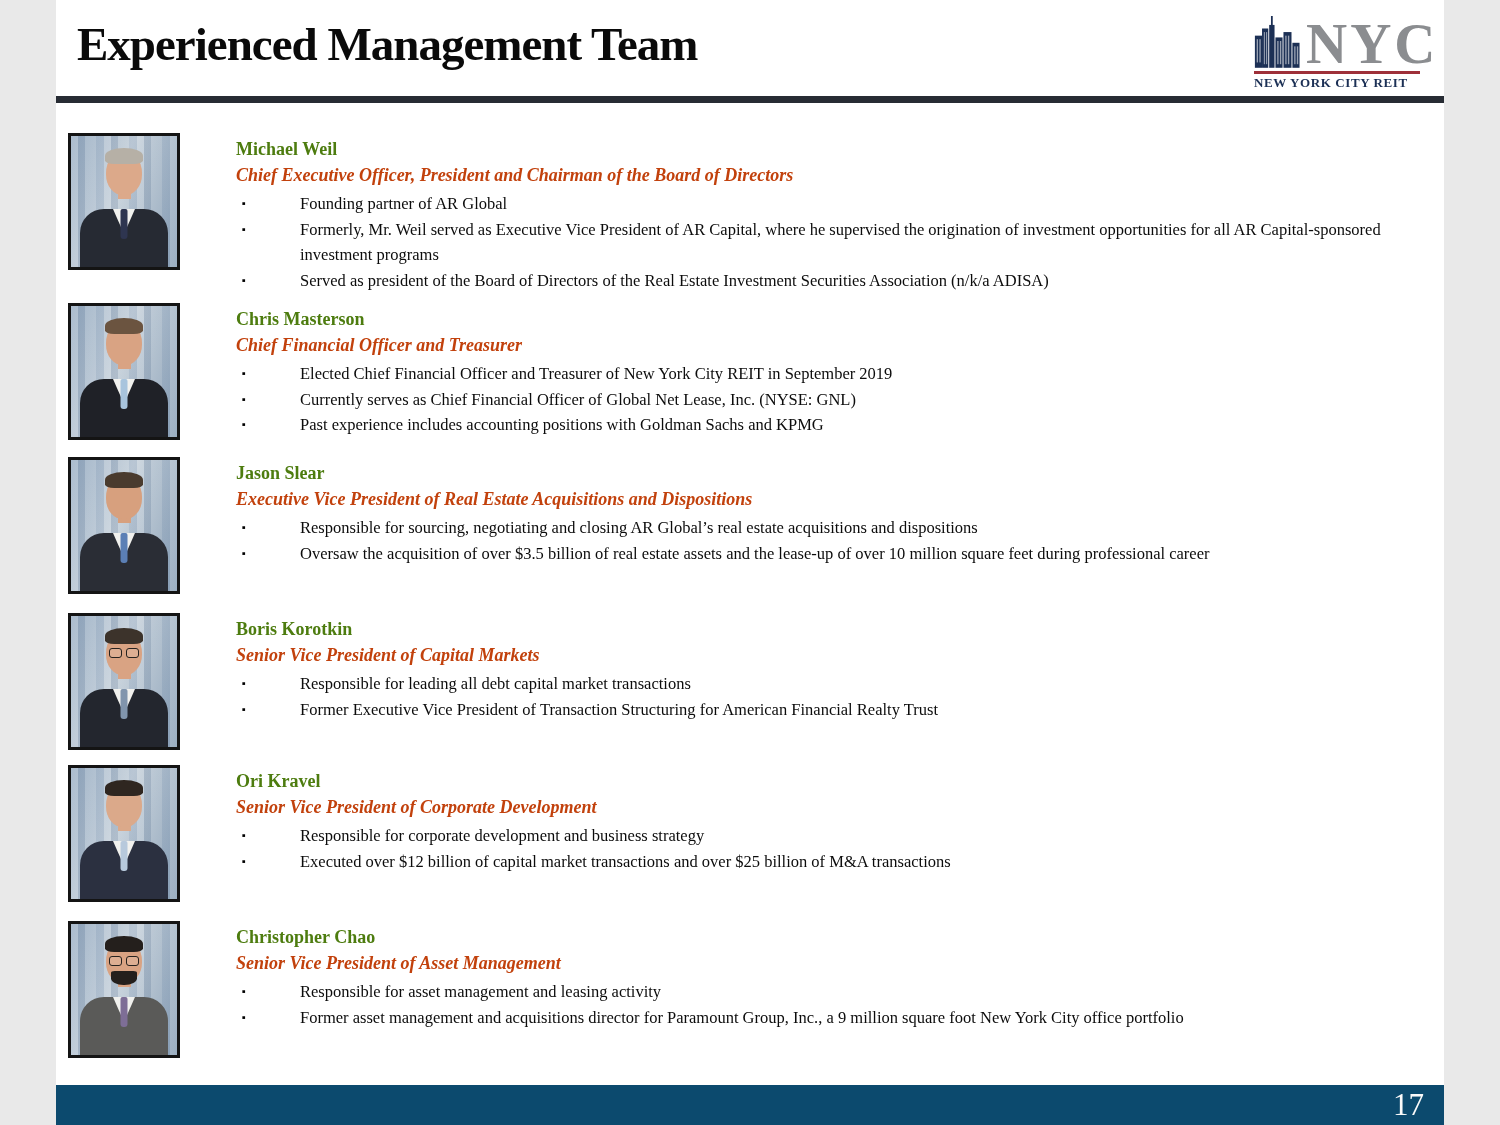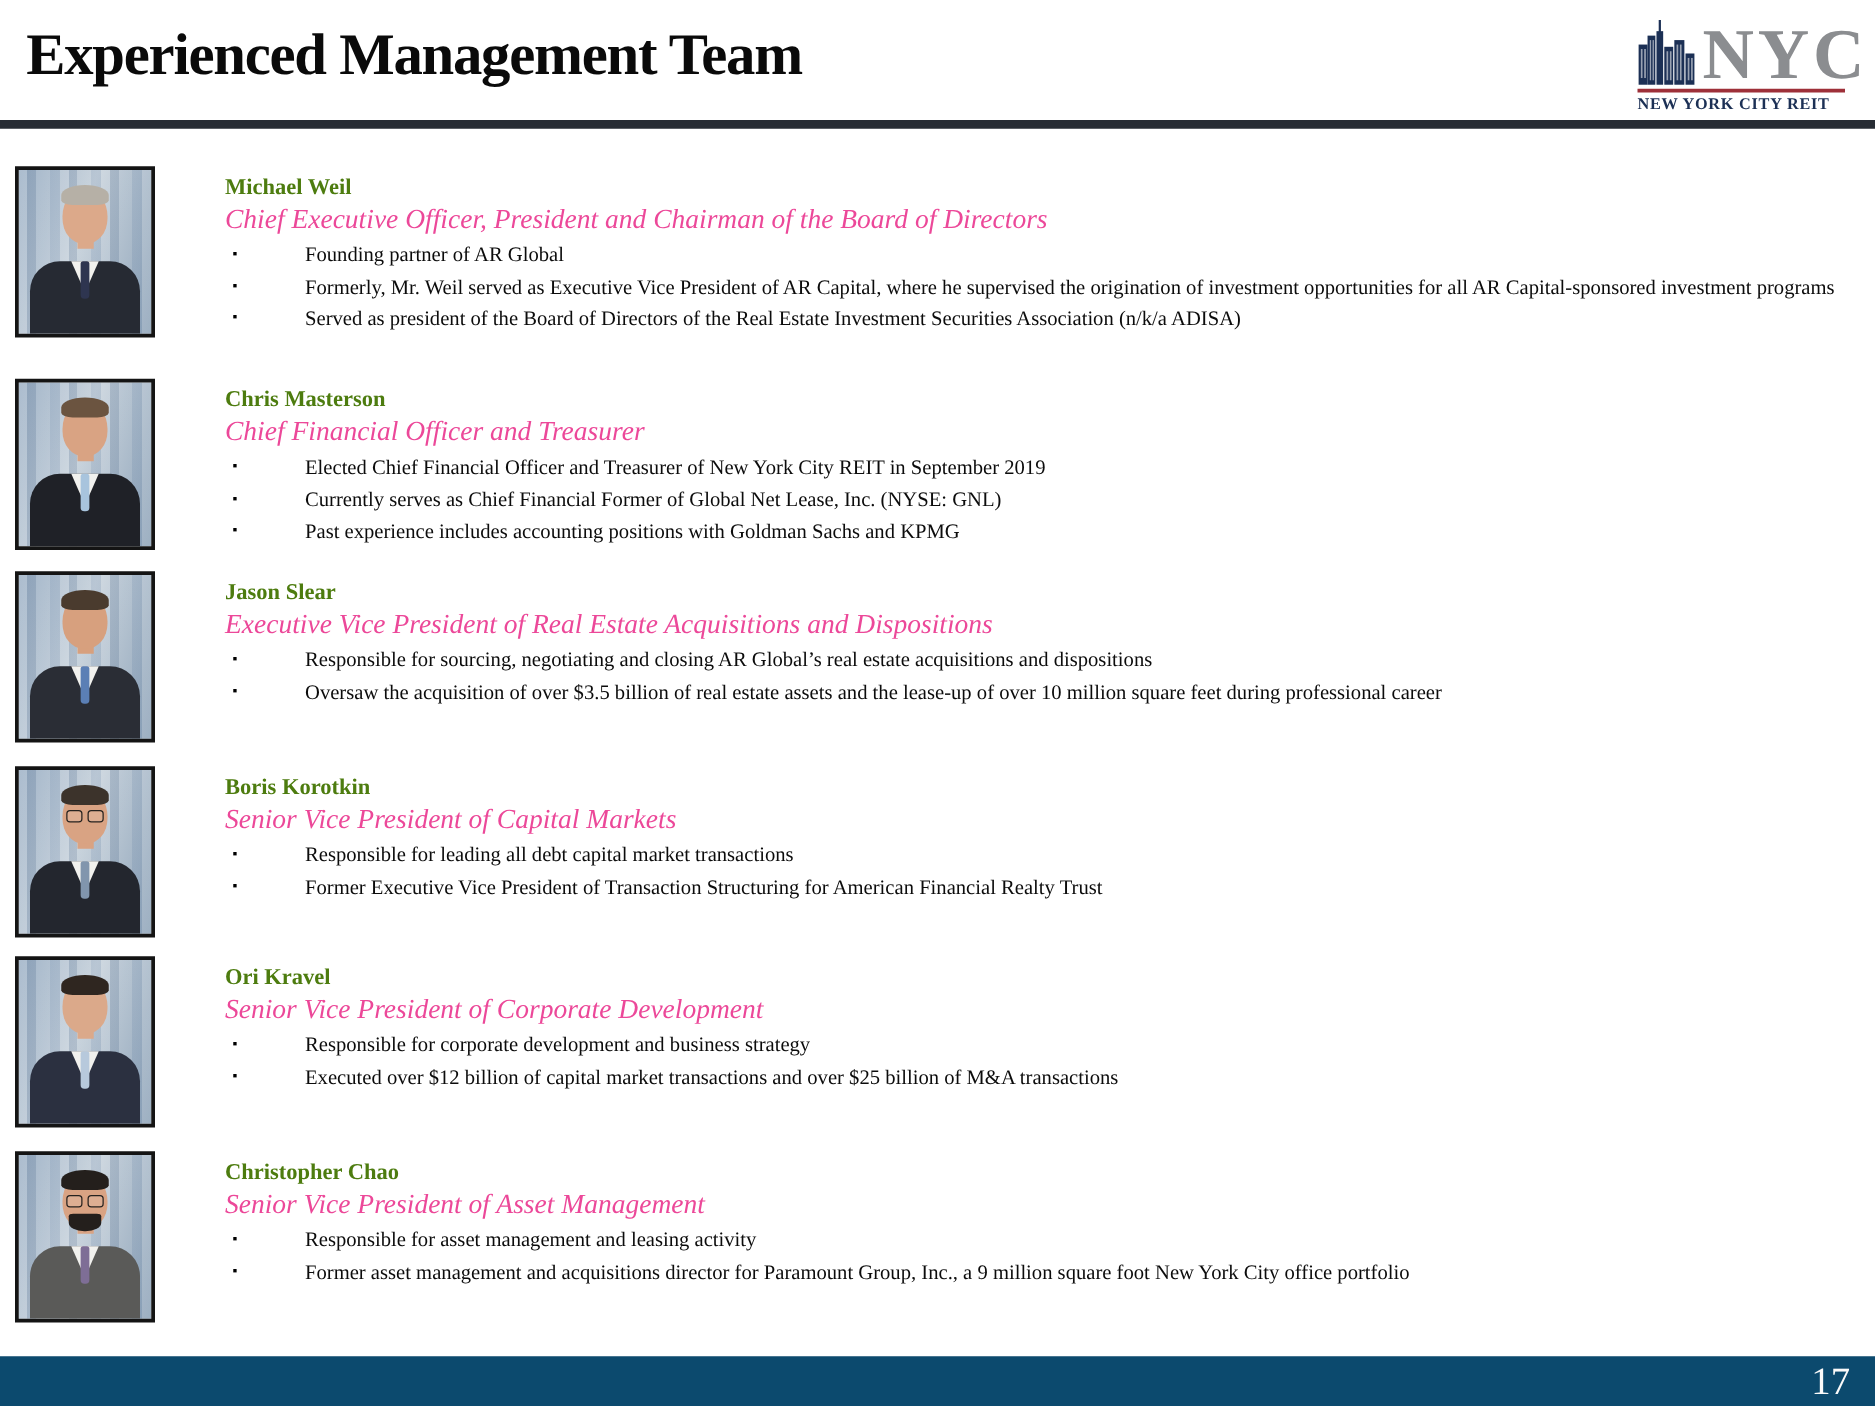--- a/index.html
+++ b/index.html
@@ -1,18 +1,18 @@
 <!DOCTYPE html>
 <html><head>
 <meta charset="utf-8">
 <style>
   html,body{margin:0;padding:0;background:#e9e9e9;}
   .slide{
     position:relative;
-    width:1500px;height:1125px;
+    width:1388px;height:1125px;
     background:#ffffff;
     font-family:"Liberation Serif", serif;
     color:#0c0c0c;
     overflow:hidden;
     margin:0 auto;
   }
 
   
   .page-title{
     position:absolute;left:21px;top:14px;margin:0;
@@ -99,21 +99,21 @@
     border-top:25px solid #f1f1ee;
   }
   .tie{
     position:absolute;top:0;left:50%;transform:translateX(-50%);
     width:7px;height:30px;border-radius:2px 2px 3px 3px;
     background:var(--tie,#5b7fb5);
   }
 
   .btxt{position:absolute;left:180px;right:28px;top:4px;}
   .bname{margin:0;font-size:18px;font-weight:bold;line-height:25px;color:#4d7c0f;}
-  .btitle{margin:0;font-size:22px;font-weight:normal;font-style:italic;line-height:26px;color:#ec4899;}
+  .btitle{margin:0;font-size:18px;font-weight:bold;font-style:italic;line-height:26px;color:#c2410c;}
   .bullets{margin:3px 0 0;padding:0;list-style:none;}
   .bullets li{display:flex;font-size:16.5px;line-height:25.5px;color:#0c0c0c;}
   .mk{flex:0 0 30px;padding-left:6px;font-size:11px;line-height:25.5px;color:#000;}
   .bt{flex:1;margin-left:28px;}
 
   
   .footer-bar{
     position:absolute;left:0;top:1085px;width:100%;height:40px;
     background:#0c4a6e;
   }
@@ -215,21 +215,21 @@
     <div class="btxt">
       <h3 class="bname">Chris Masterson</h3>
       <p class="btitle">Chief Financial Officer and Treasurer</p>
       <ul class="bullets">
         <li>
             <span class="mk">▪</span>
             <span class="bt">Elected Chief Financial Officer and Treasurer of New York City REIT in September 2019</span>
           </li>
         <li>
             <span class="mk">▪</span>
-            <span class="bt">Currently serves as Chief Financial Former of Global Net Lease, Inc. (NYSE: GNL)</span>
+            <span class="bt">Currently serves as Chief Financial Officer of Global Net Lease, Inc. (NYSE: GNL)</span>
           </li>
         <li>
             <span class="mk">▪</span>
             <span class="bt">Past experience includes accounting positions with Goldman Sachs and KPMG</span>
           </li>
       </ul>
     </div>
   </section>
 
   <section class="bio bio-2">

